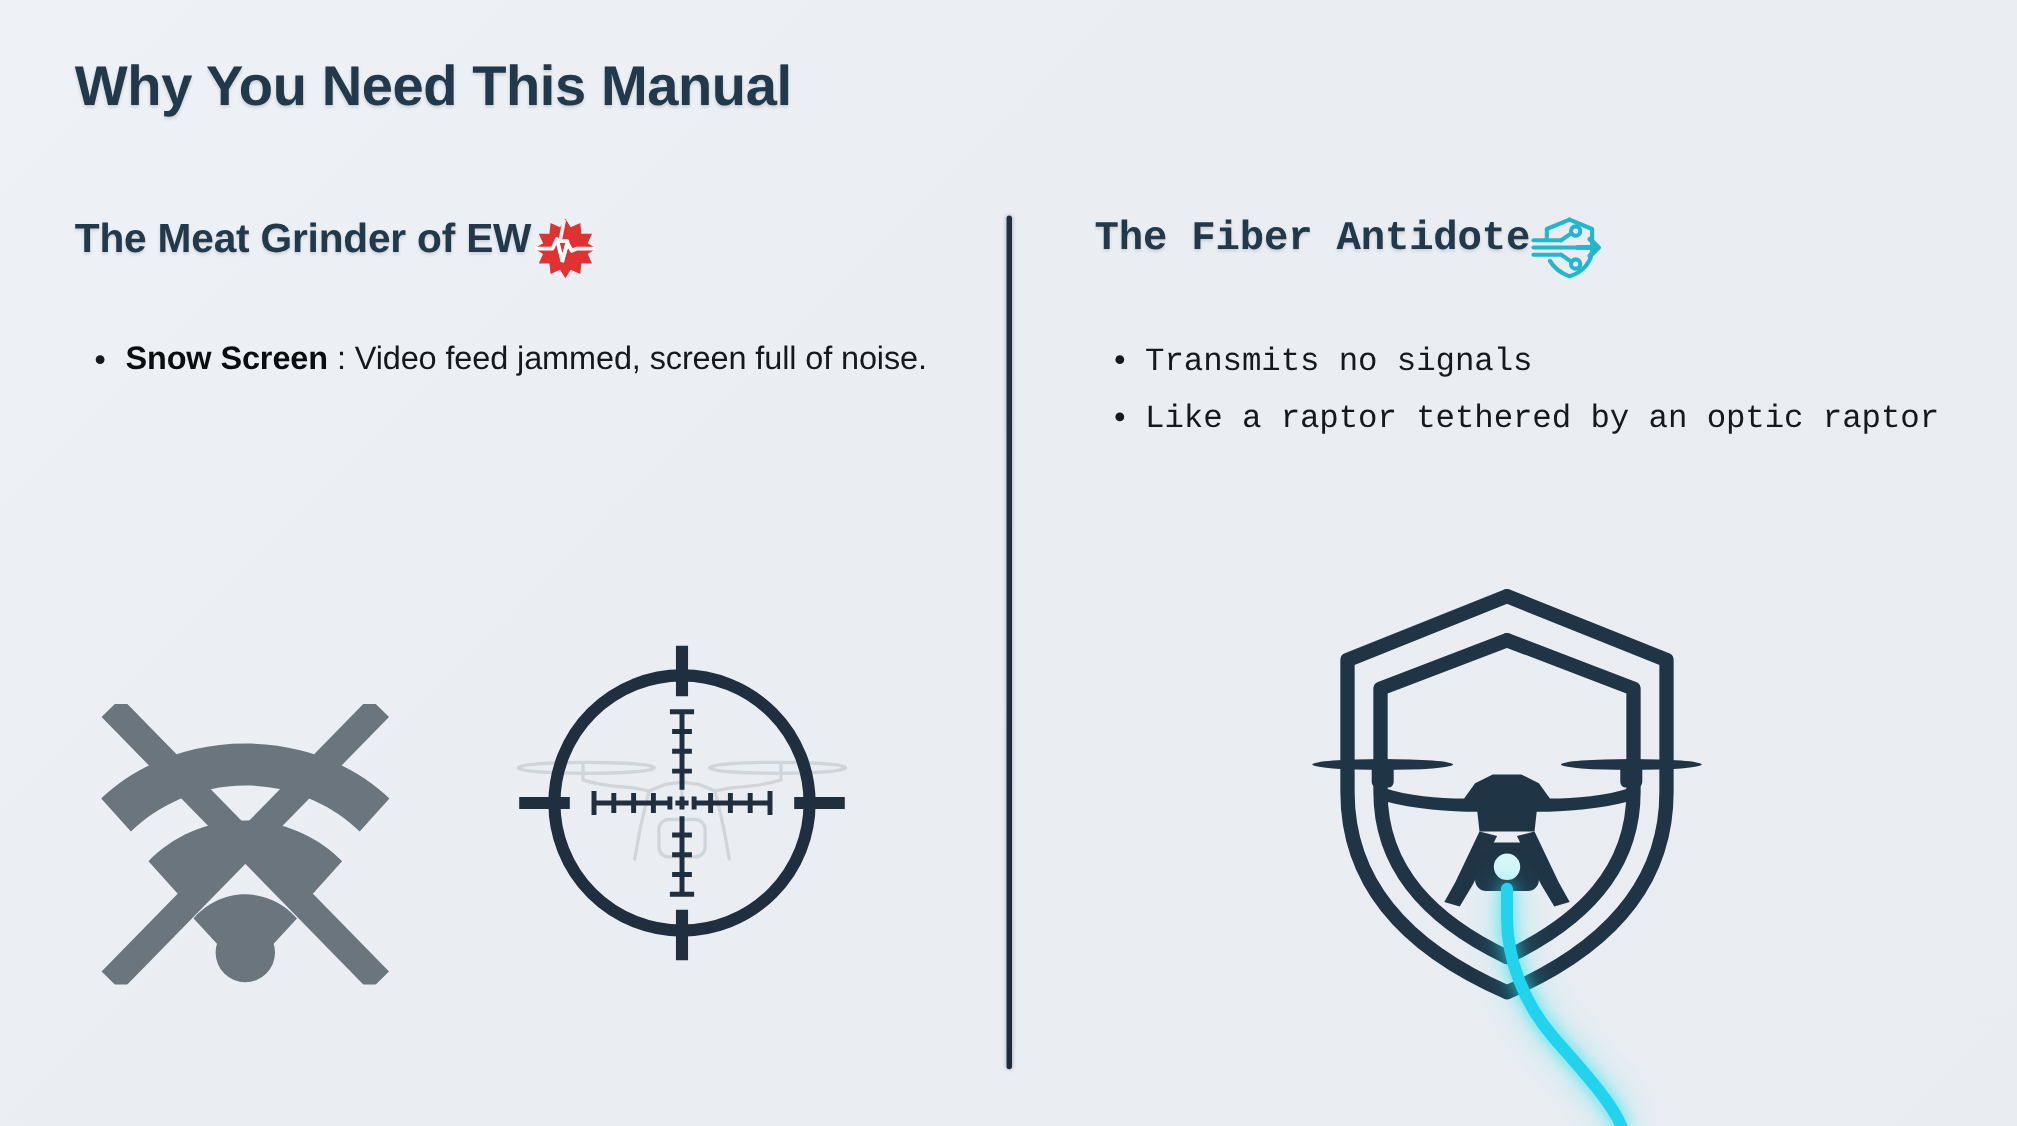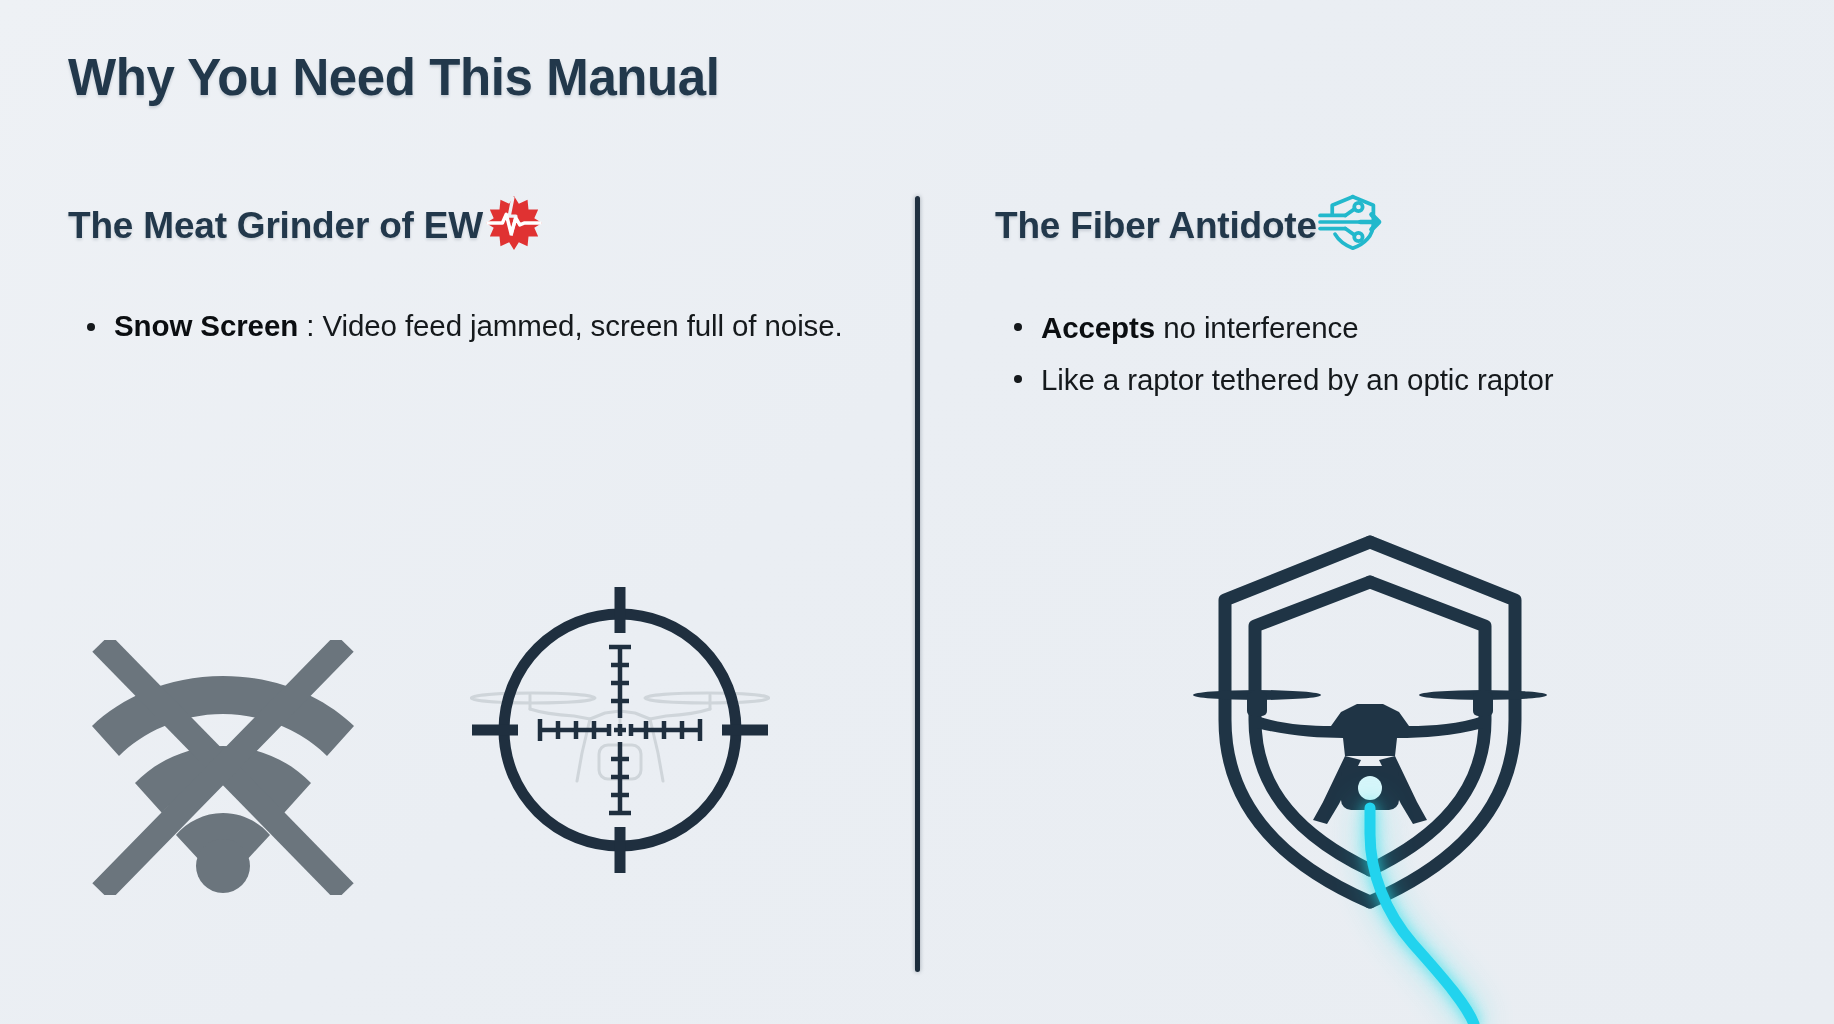--- a/index.html
+++ b/index.html
@@ -20,24 +20,24 @@
 
   .divider{
     position:absolute; left:915px; top:196px;
     width:5px; height:776px; border-radius:3px;
     background:linear-gradient(180deg,#203040,#1b2b3a);
     box-shadow:0 0 4px rgba(20,35,50,.35);
   }
 
   .col{ position:absolute; top:196px; }
   .col-left{ left:68px; width:820px; }
-  .col-right{ left:995px; width:780px; }
+  .col-right{ left:995px; width:780px;font-family:Liberation Mono, monospace; }
 
   .col-head{
-    display:flex; align-items:center; 
+    display:flex; align-items:flex-start; 
     font-size:37px; font-weight:700; color:#22384b;
     letter-spacing:-0.2px; height:60px;
     text-shadow:0 2px 3px rgba(30,50,70,.16);
   }
   .head-icon{ display:block; flex:0 0 auto; }
 
   ul.blist{ list-style:none; margin-top:46px; }
   ul.blist li{
     position:relative; padding-left:46px;
     font-size:29.5px; line-height:48px; color:#15191c;
@@ -168,21 +168,21 @@
             <path d="M30 38 L40 45"></path>
             <circle cx="44" cy="15" r="4.5"></circle>
             <circle cx="44" cy="47" r="4.5"></circle>
           </g>
           <path d="M46 31 L66 31 M58 23 L66 31 L58 39" stroke="#22b8cc" stroke-width="5" fill="none" stroke-linecap="round" stroke-linejoin="round"></path>
         </svg>
       </span>
     </div>
 
     <ul class="blist">
-      <li><b>Accepts</b><span> </span><span>no interference</span></li>
+      <li><b></b><span></span><span>Transmits no signals</span></li>
       <li><b></b><span></span><span>Like a raptor tethered by an optic raptor</span></li>
     </ul>
   </div>
 
   <div class="art art-shield">
     <svg width="370" height="504" viewBox="0 0 370 504">
 
       <g stroke="#1f3445" fill="none" stroke-width="13" stroke-linejoin="round" stroke-linecap="round">
         <path d="M185 22 L330 80 L330 82 L330 200 C330 288 270 345 185 382 C100 345 40 288 40 200 L40 82 L40 80 Z" stroke-width="0"></path>
         <path d="M185 22 L330 80 L330 200 C330 288 270 345 185 382"></path>

